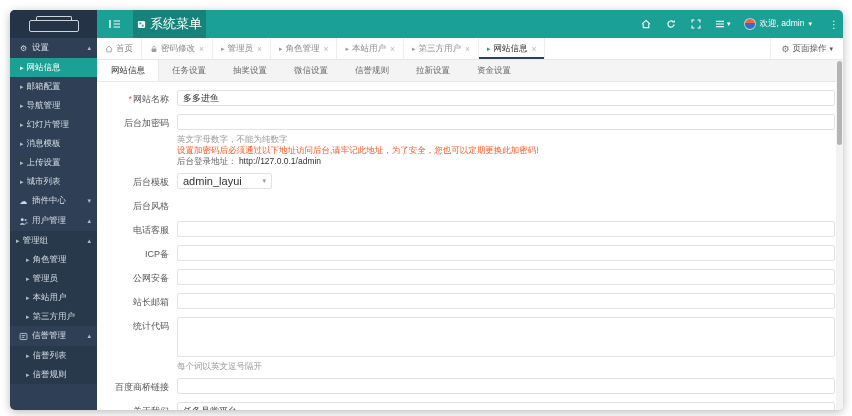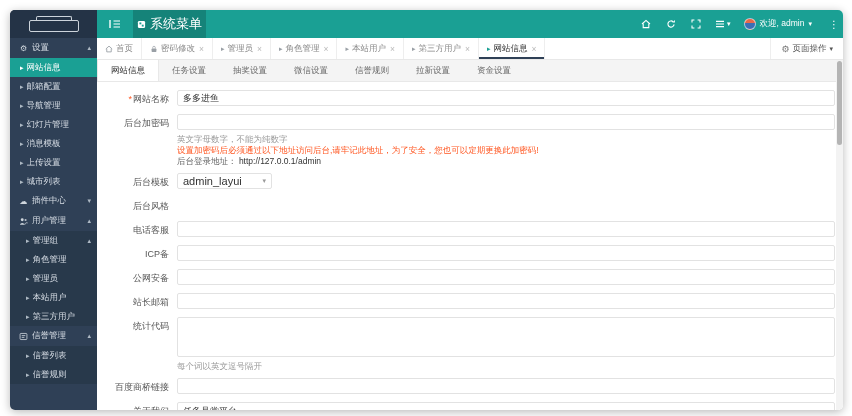--- a/index.html
+++ b/index.html
@@ -18,21 +18,21 @@
   .logo-box{position:absolute;left:19px;top:10px;width:50px;height:12px;border:1px solid #cdd4db;border-radius:2px;}
   .nav-row{height:19px;display:flex;align-items:center;padding:0 6px 0 8px;cursor:pointer;white-space:nowrap;}
   .nav-row.section{height:20px;}
   .nav-row .micon{width:11px;font-size:8px;display:inline-flex;align-items:center;justify-content:center;margin-right:3px;color:#cfd6dd;}
   .nav-row .micon svg{width:9px;height:9px;}
   .nav-row .lbl{flex:1;overflow:hidden;text-overflow:ellipsis;}
   .nav-row .caret{font-size:7px;color:#aeb9c4;margin-left:2px;}
   .nav-row .tri{font-size:7px;color:#aeb9c4;margin-right:3px;}
   .nav-row.lv1{padding-left:10px;}
   .nav-row.lv2{padding-left:16px;background:var(--sidebar-sub);}
-  .nav-row.subhead{padding-left:16px;background:var(--sidebar-sub);}
+  .nav-row.subhead{padding-left:6px;background:var(--sidebar-sub);}
   .nav-row.active{background:var(--accent);color:#fff;}
   .nav-row.active .tri{color:#fff;}
   
   .main{flex:1;display:flex;flex-direction:column;min-width:0;}
   .header{height:28px;background:var(--accent);display:flex;align-items:center;color:#fff;flex-shrink:0;}
   .h-toggle{width:36px;height:100%;display:flex;align-items:center;justify-content:center;cursor:pointer;}
   .h-toggle svg{width:12px;height:10px;}
   .h-tab{height:100%;background:rgba(0,0,0,.18);display:flex;align-items:center;gap:4px;padding:0 4px;font-size:13px;cursor:pointer;}
   .h-tab svg{width:9px;height:9px;}
   .h-right{margin-left:auto;display:flex;align-items:center;gap:13px;}

